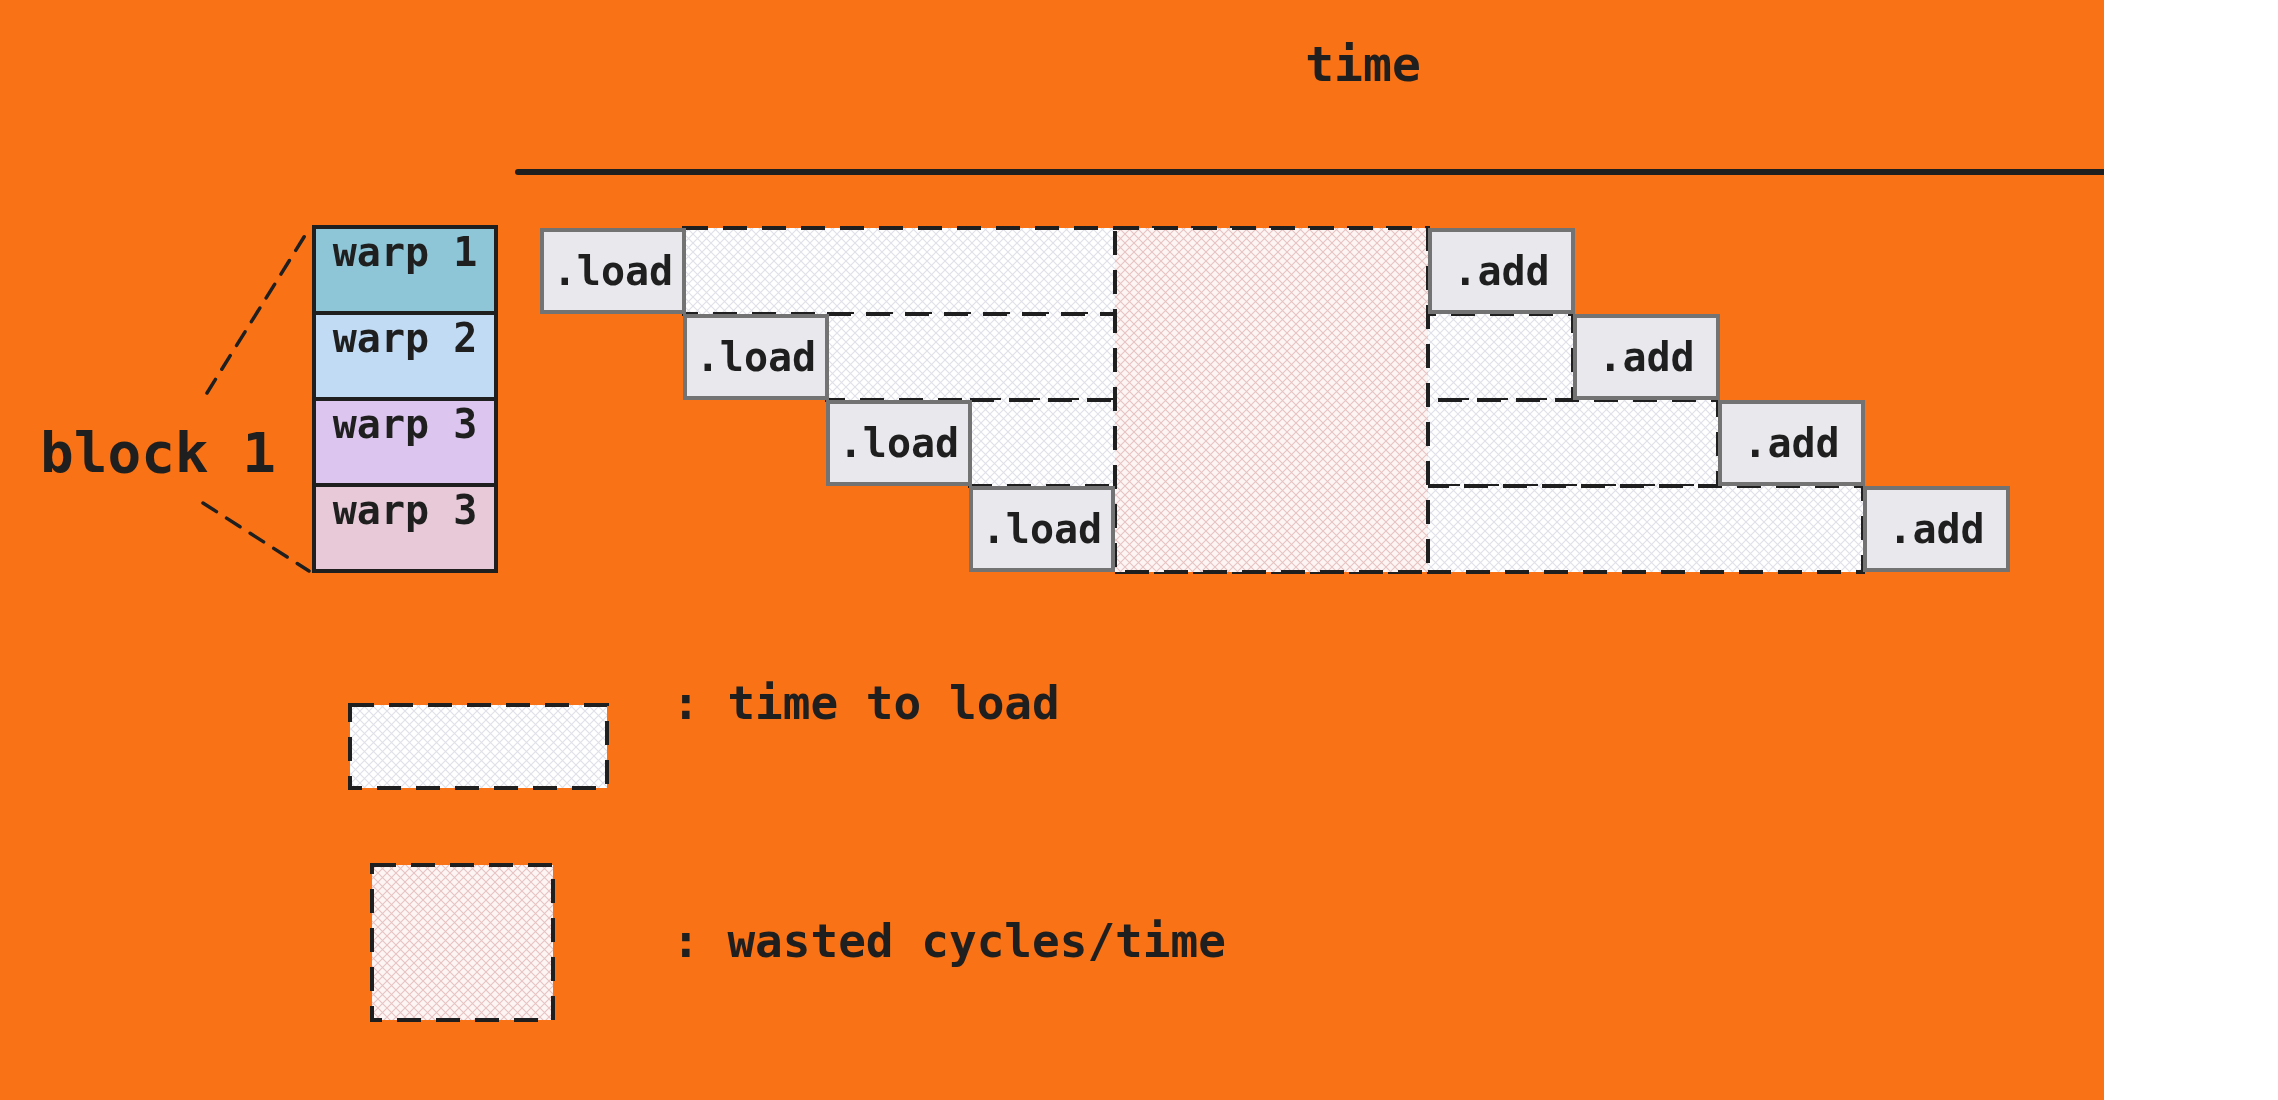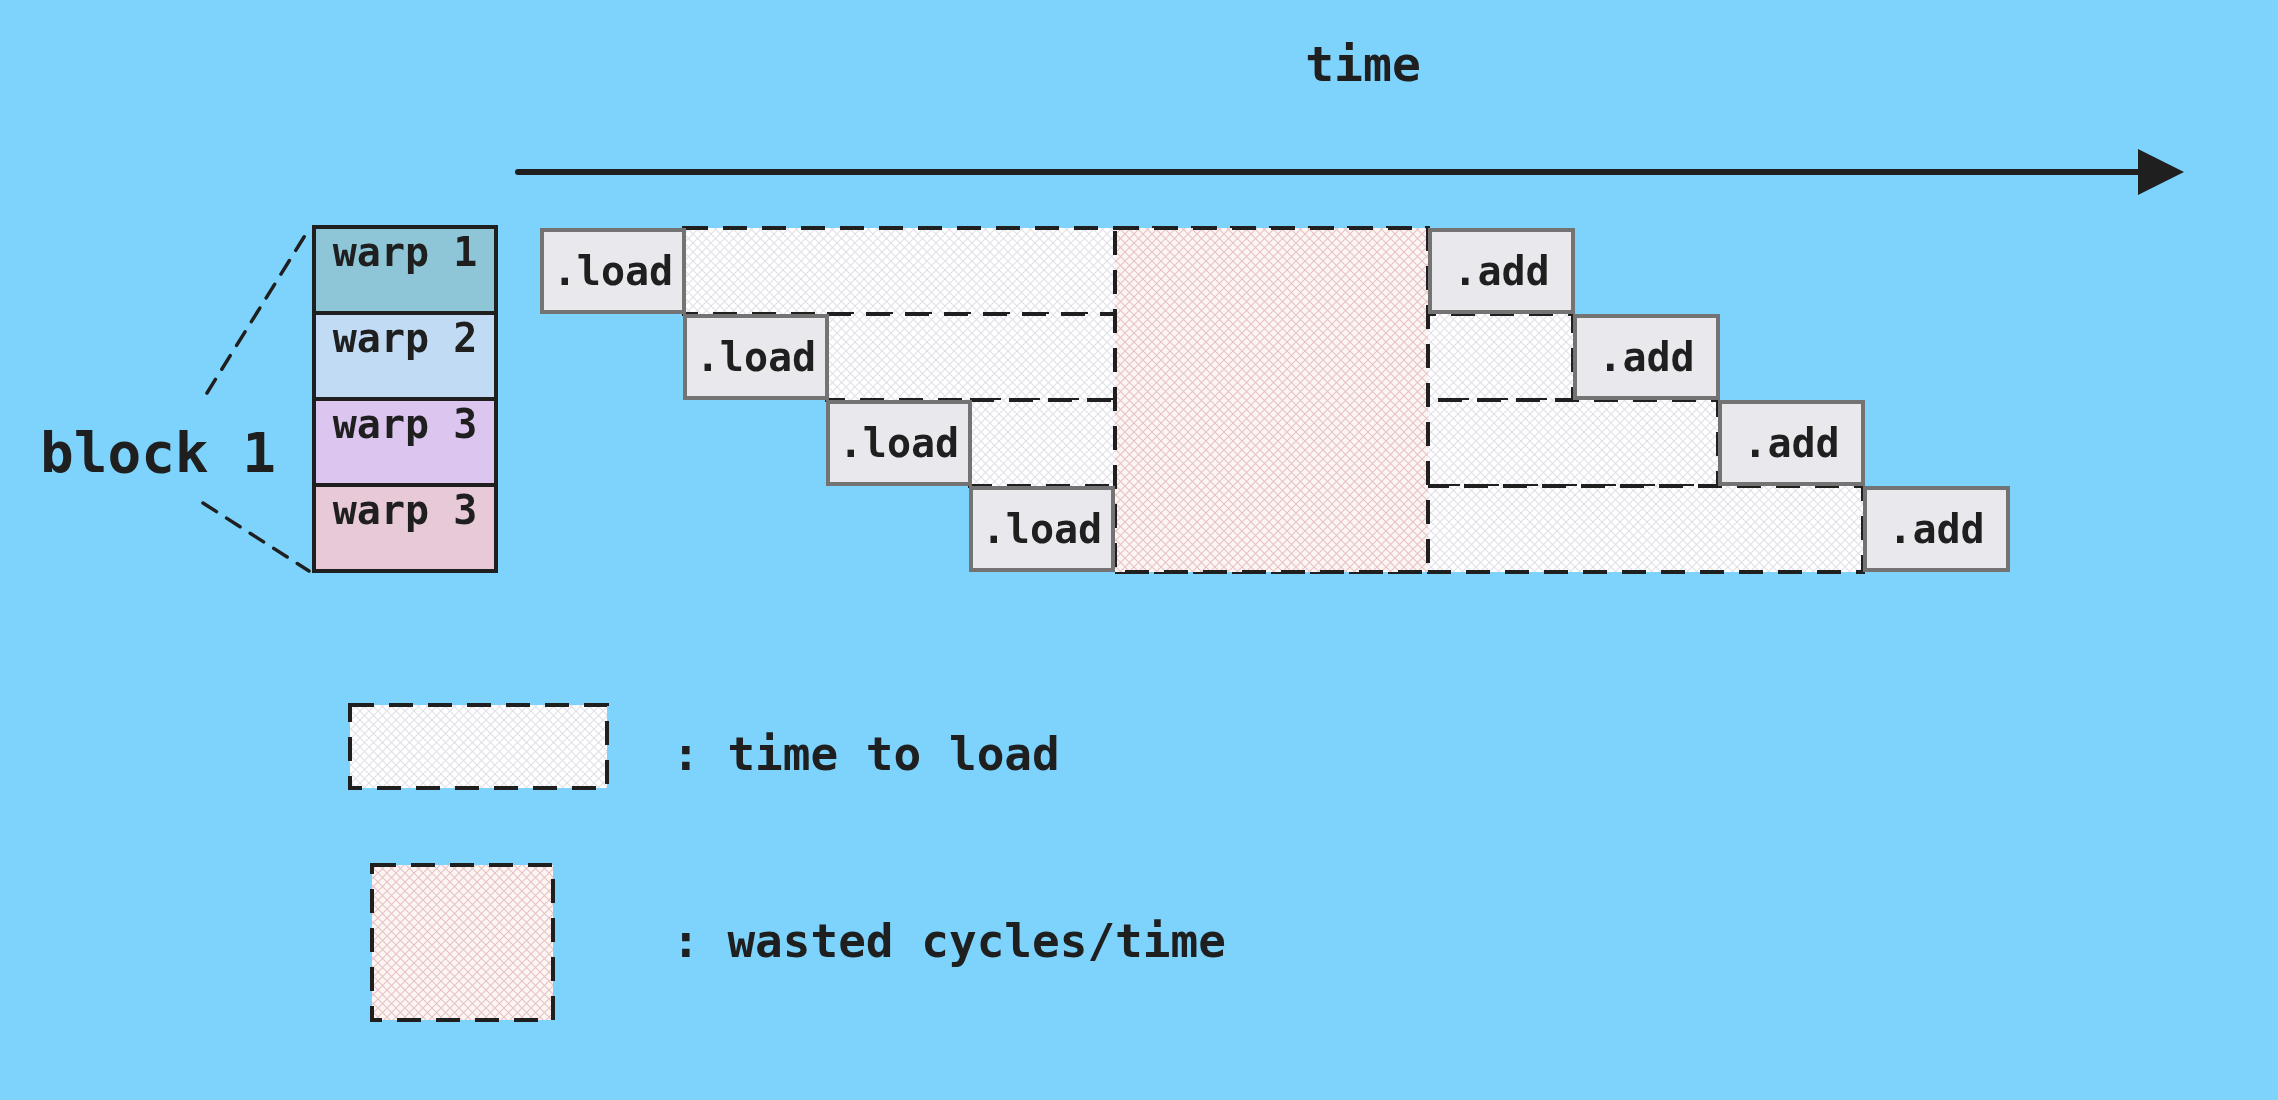--- a/index.html
+++ b/index.html
@@ -1,19 +1,19 @@
 <!DOCTYPE html>
 <html><head>
 <meta charset="utf-8">
 <style>
   html,body{margin:0;padding:0;background:#ffffff;}
   .stage{
     position:relative;
-    width:2278px;height:1100px;
-    background:#7dd3fc;
+    width:2104px;height:1100px;
+    background:#f97316;
     font-family:"DejaVu Sans Mono", monospace;
     color:#1f1f1f;
     overflow:hidden;
   }
   .layer{position:absolute;left:0;top:0;}
   
   .time-title{
     position:absolute;left:1363px;top:36px;transform:translateX(-50%);
     font-size:48px;font-weight:700;letter-spacing:0px;
   }
@@ -44,21 +44,21 @@
   .load-1{left:540px;top:228px;width:146px;}
   .load-2{left:683px;top:314px;width:146px;}
   .load-3{left:826px;top:400px;width:146px;}
   .load-4{left:969px;top:486px;width:146px;}
   .add-1{left:1428px;top:228px;width:147px;}
   .add-2{left:1573px;top:314px;width:147px;}
   .add-3{left:1718px;top:400px;width:147px;}
   .add-4{left:1863px;top:486px;width:147px;}
   
   .legend-label{position:absolute;left:672px;font-size:46px;font-weight:600;}
-  .legend-label-1{top:727px;}
+  .legend-label-1{top:676px;}
   .legend-label-2{top:914px;}
 </style>
 </head>
 <body>
 
 <div class="stage">
 
   <svg class="layer" width="2278" height="1100" viewBox="0 0 2278 1100">
     <defs>
       <pattern id="hatchGray" width="9" height="9" patternUnits="userSpaceOnUse">

